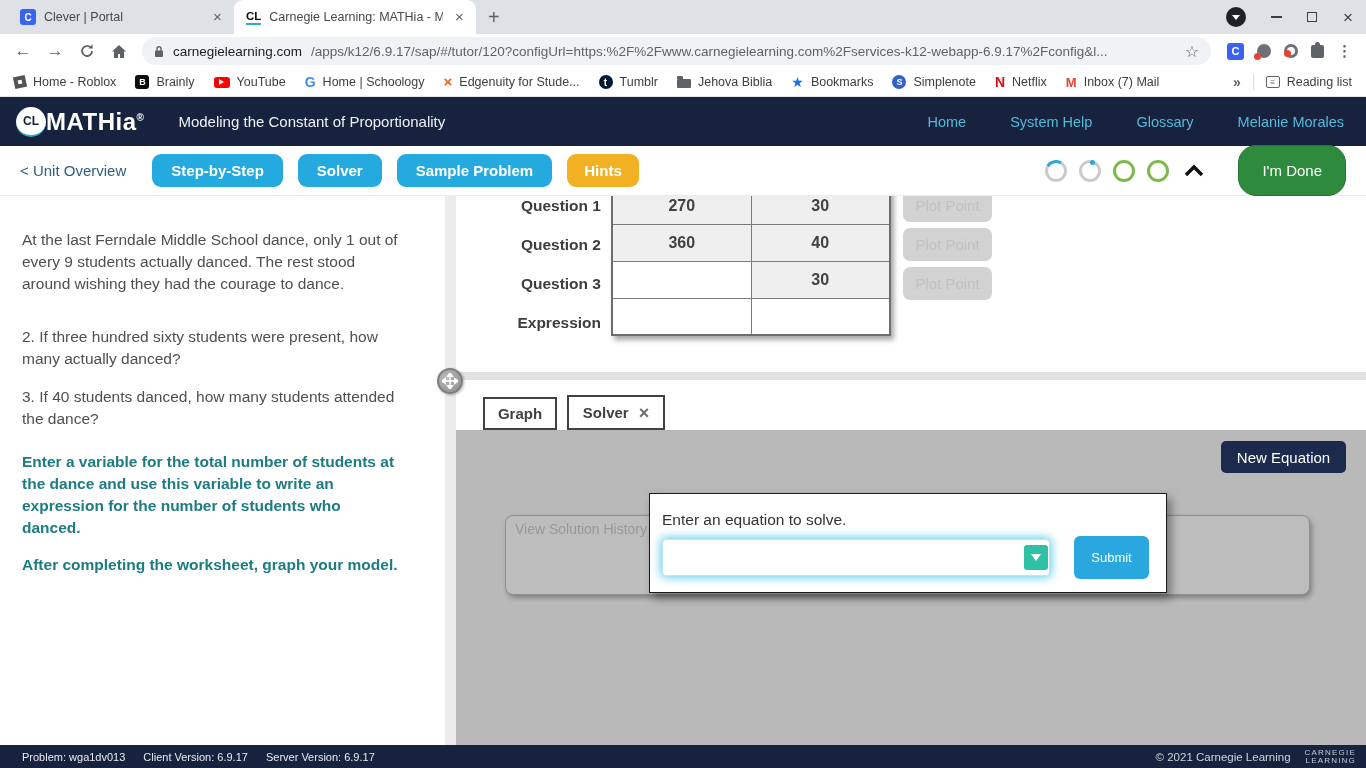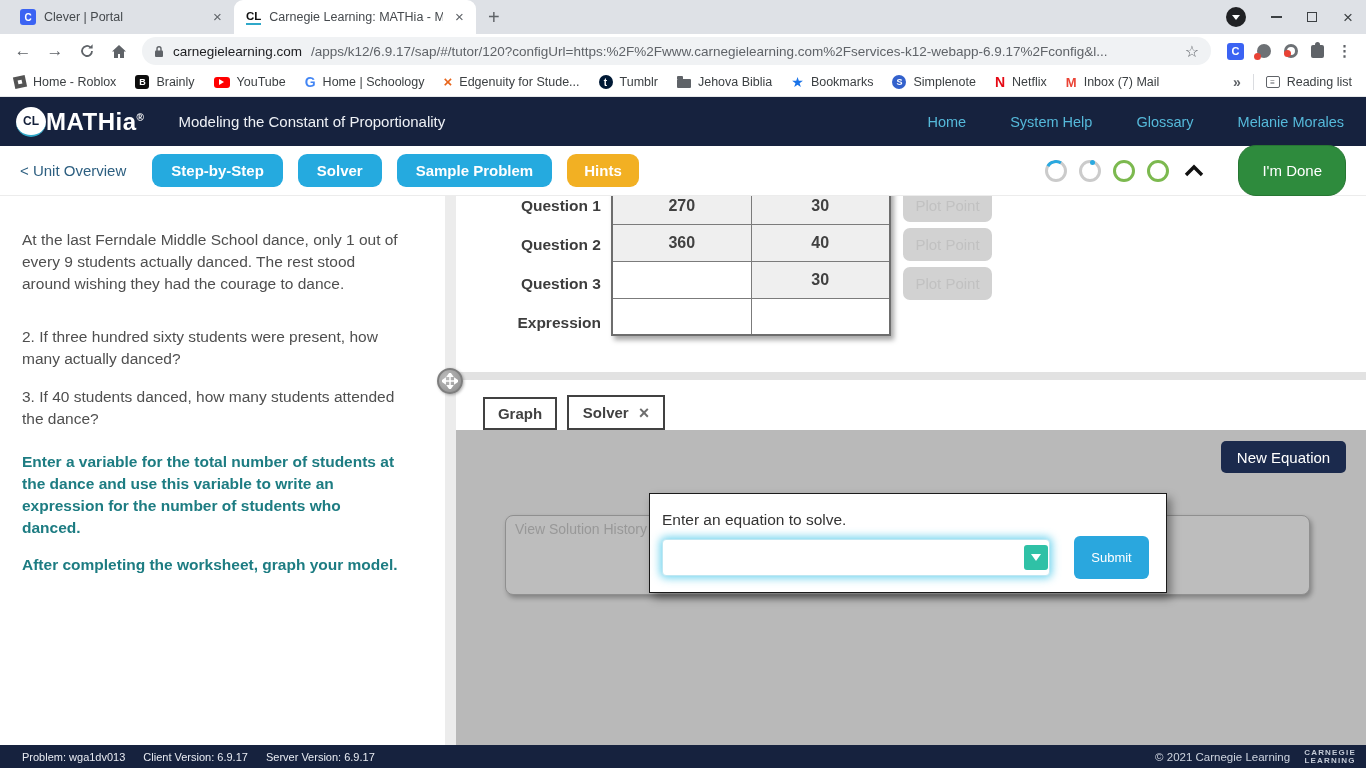--- a/index.html
+++ b/index.html
@@ -119,21 +119,21 @@
   .dialog{position:absolute;left:193px;top:63px;width:518px;height:100px;background:#fff;border:1px solid #1a1a1a;box-shadow:4px 5px 9px rgba(0,0,0,.4)}
   .dlabel{position:absolute;left:12px;top:17px;font-size:15.5px;color:#333}
   .dinput{position:absolute;left:12px;top:45px;width:388px;height:37px;border:1px solid #bfe7f2;border-radius:4px;box-shadow:0 0 8px 2px rgba(63,196,232,.75);padding:0 36px 0 10px;font-size:15px;outline:none}
   .ddrop{position:absolute;left:374px;top:51px;width:24px;height:25px;background:#2fc1a6;border-radius:3px;display:flex;align-items:center;justify-content:center;border:none}
   .dcaret{width:0;height:0;border-left:5px solid transparent;border-right:5px solid transparent;border-top:7px solid #fff}
   .dsubmit{position:absolute;left:424px;top:42px;width:75px;height:43px;background:#2aa7de;border-radius:6px;color:#fff;font-size:13px;display:flex;align-items:center;justify-content:center;border:none}
 
   
   .statusbar{position:absolute;left:0;top:745px;width:1366px;height:23px;background:#16223e;color:#e8ebf2;font-size:11px;display:flex;align-items:center;padding:0 10px 0 22px;gap:18px}
   .sb-right{margin-left:auto;display:flex;align-items:center;gap:14px;color:#cdd3de;font-size:11.5px}
-  .cllogo{font-size:8px;font-weight:700;letter-spacing:1.2px;line-height:8px;text-align:center;color:#c3cad6}
+  .cllogo{font-size:8px;font-weight:400;letter-spacing:1.2px;line-height:8px;text-align:right;color:#c3cad6}
 </style>
 </head>
 <body>
 
 <div id="screen">
 
   <div class="tabstrip">
     <div class="tab inactive">
       <span class="fav-clever">C</span>
       <span class="ttl">Clever | Portal</span>

